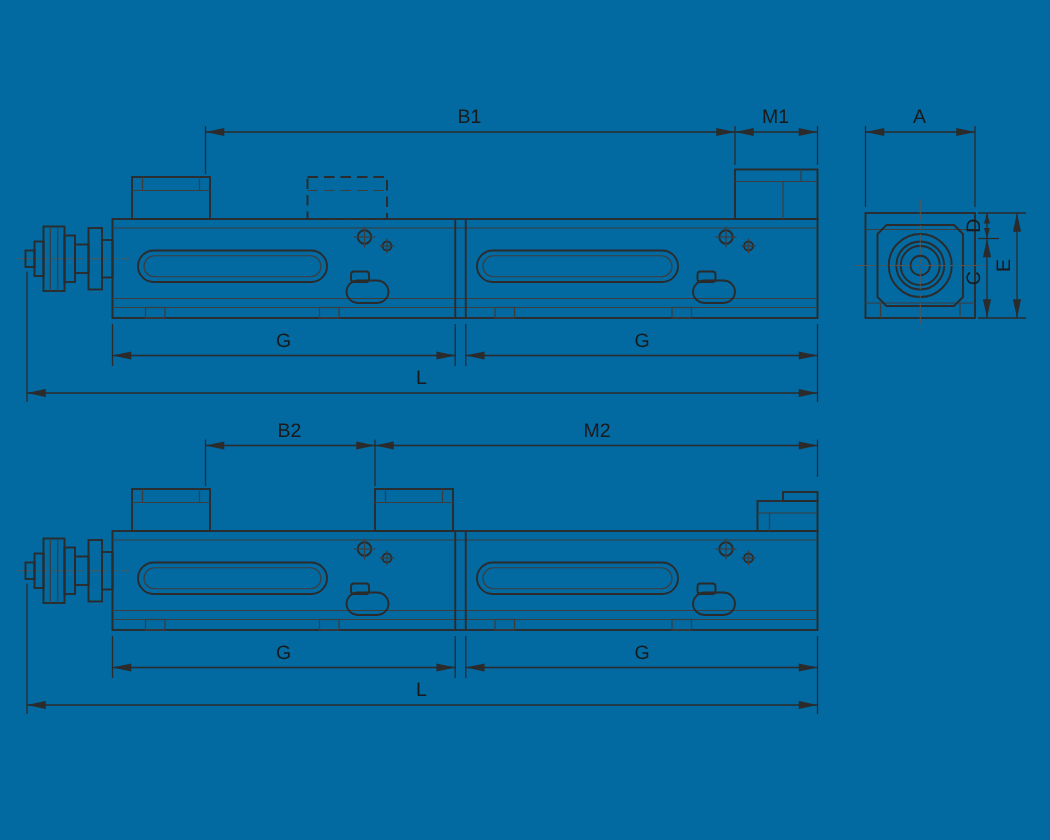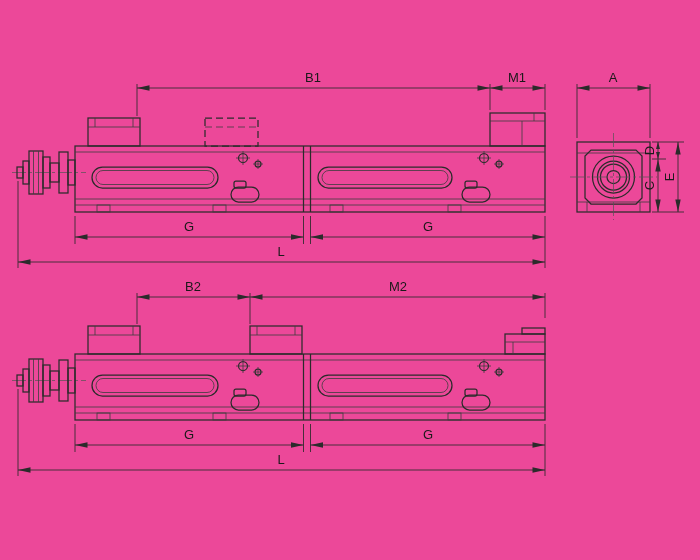--- a/index.html
+++ b/index.html
@@ -1,16 +1,16 @@
 <!DOCTYPE html>
 <html><head>
 <meta charset="utf-8">
 <style>
   html,body{margin:0;padding:0;background:#ffffff;}
-  .sheet{width:700px;height:560px;background:#ec4899;position:relative;overflow:hidden;}
+  .sheet{width:700px;height:560px;background:#0369a1;position:relative;overflow:hidden;}
   svg{display:block;}
   .outline{fill:none;stroke:#2b2b2b;stroke-width:1.25;stroke-linejoin:miter;stroke-linecap:butt;}
   .thin{fill:none;stroke:#3d3d3d;stroke-width:0.8;}
   .dim{fill:none;stroke:#2b2b2b;stroke-width:0.85;}
   .dash{stroke-dasharray:7 4;}
   .cl{fill:none;stroke:#555;stroke-width:0.7;stroke-dasharray:14 3 3 3;}
   text.lbl{font-family:"Liberation Sans",sans-serif;font-size:13px;fill:#1a1a1a;text-anchor:middle;}
 </style>
 </head>
 <body>

